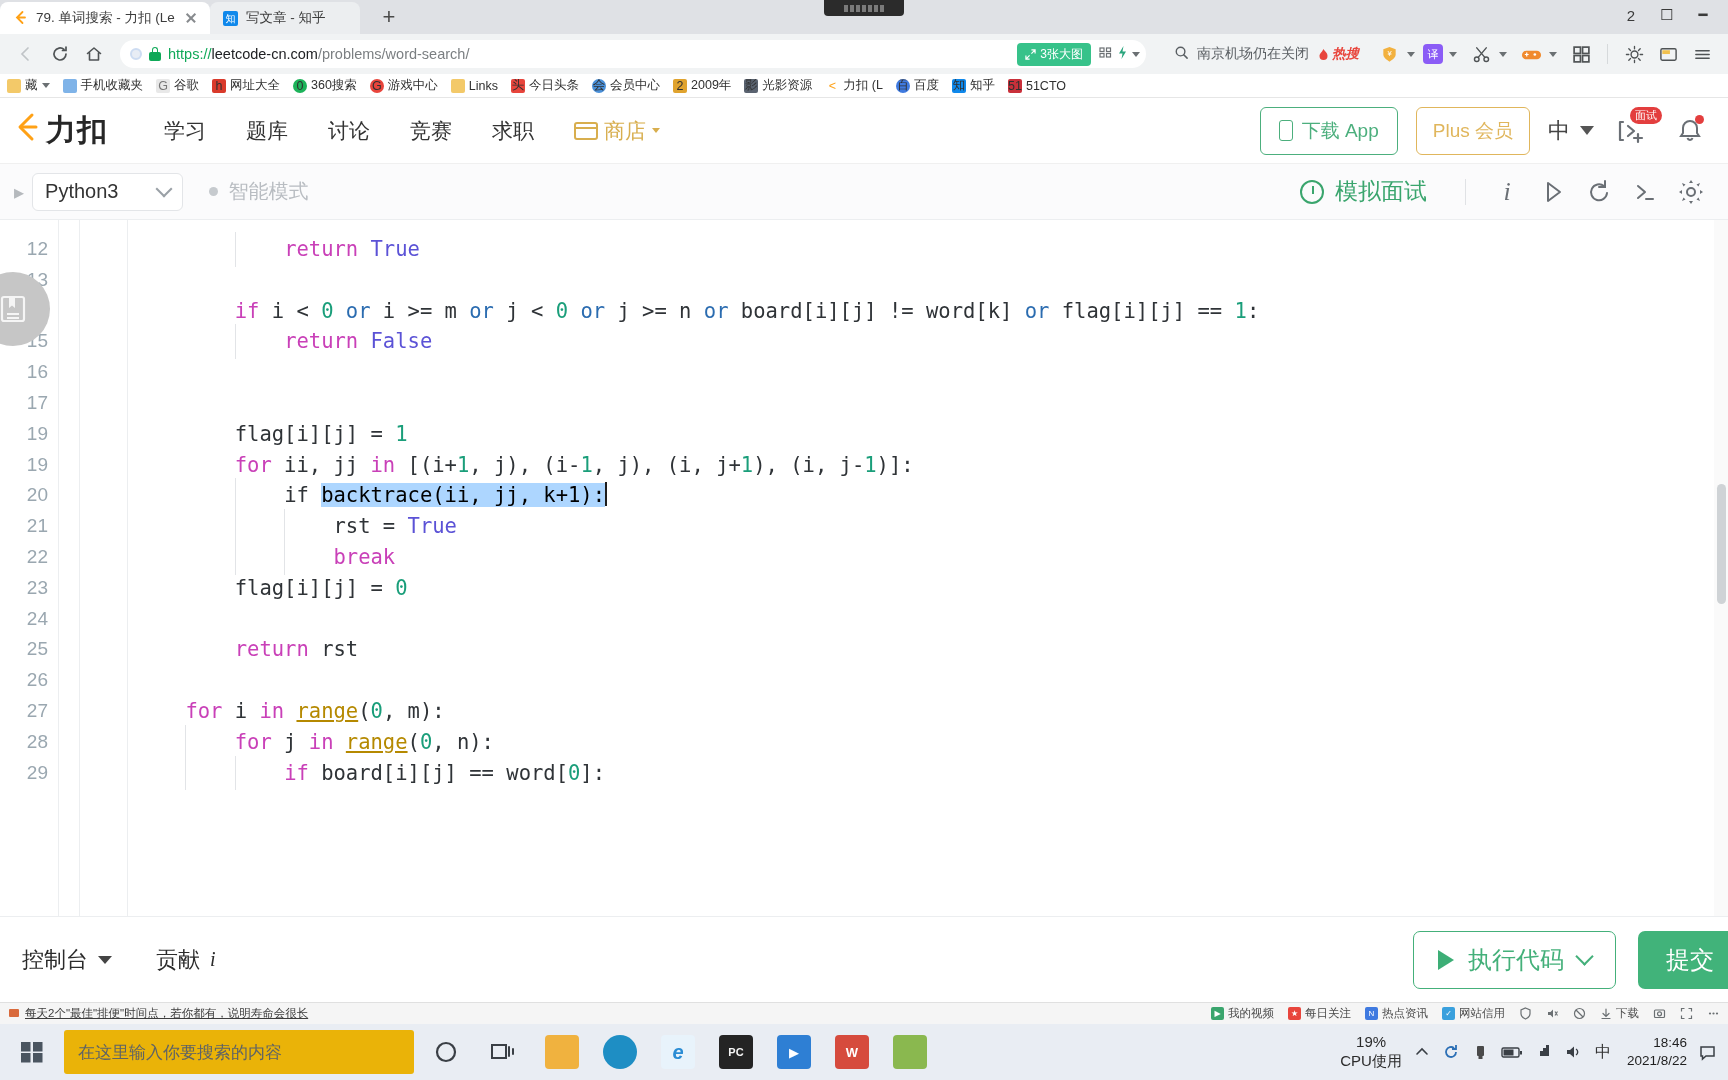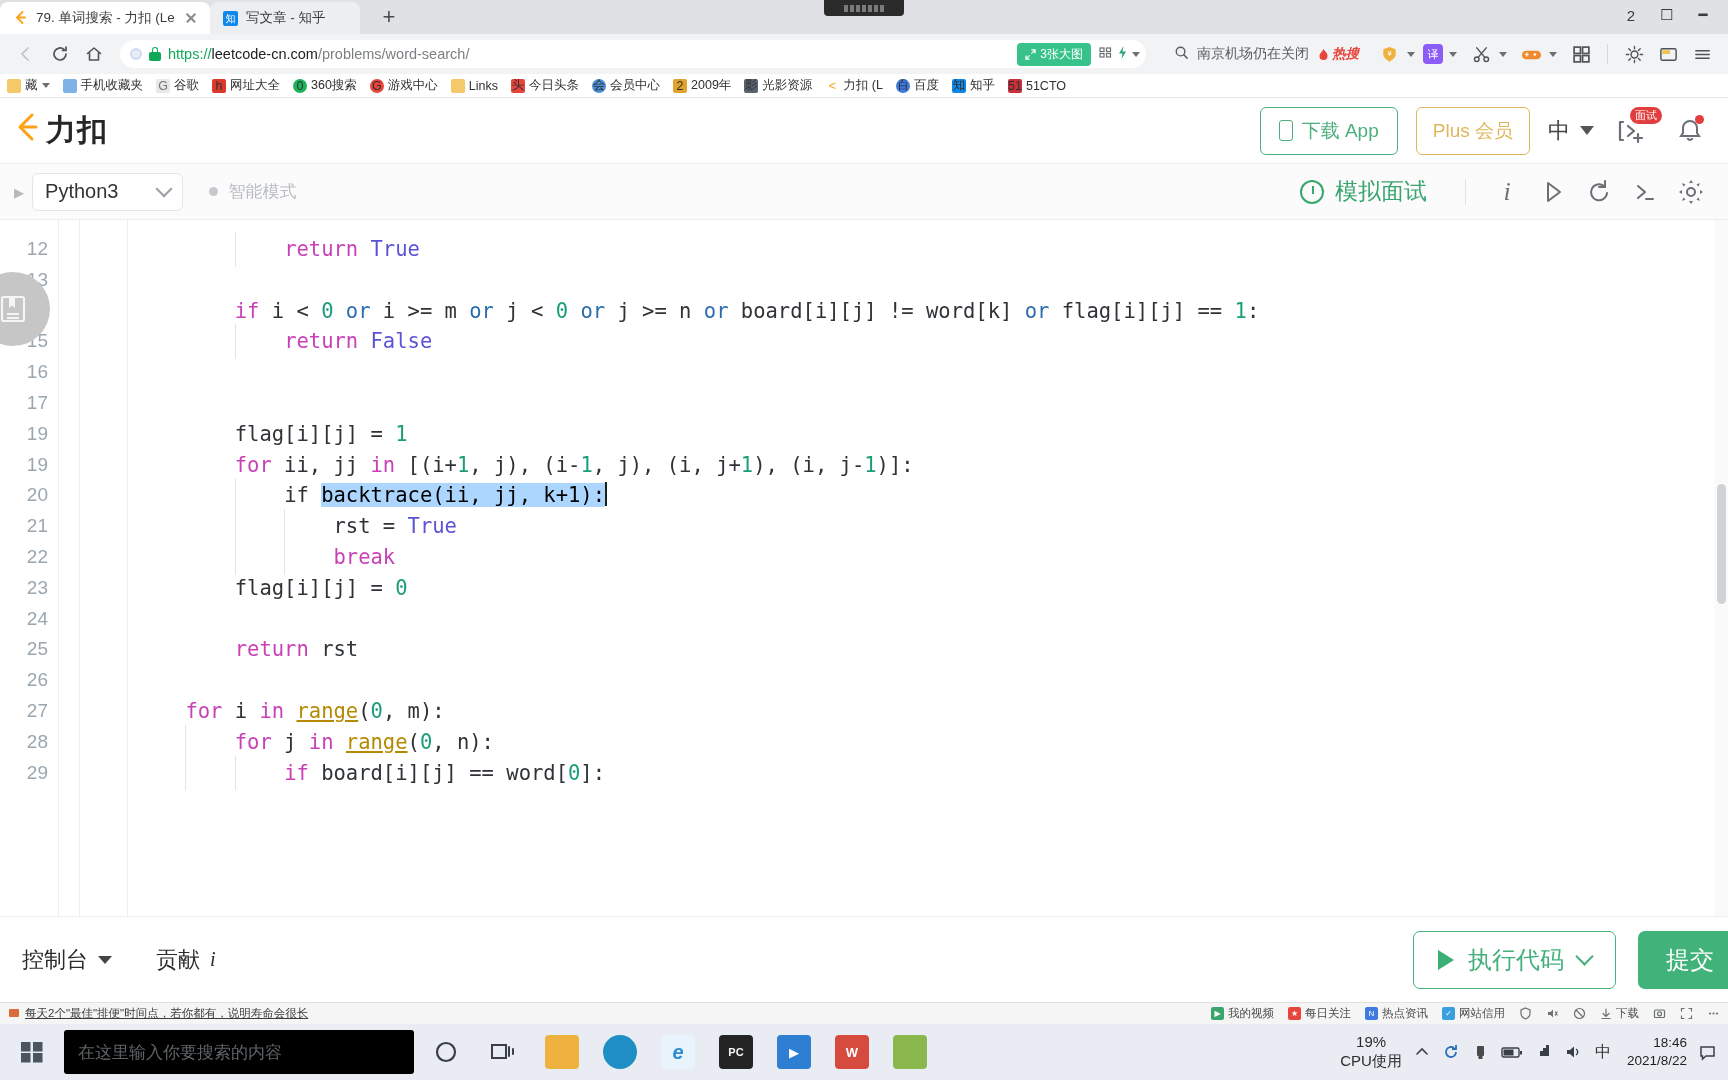--- a/index.html
+++ b/index.html
@@ -131,21 +131,21 @@
   .ed-toolbar {
     height: 56px; background: #fbfbfc; display:flex; align-items:center;
     padding: 0 14px; flex: 0 0 56px; border-bottom: 1px solid #eceef0;
   }
   .lang-box {
     border: 1px solid #e3e5e8; border-radius: 6px; background:#fff;
     height: 38px; display:flex; align-items:center; gap:40px; padding: 0 12px;
     font-size: 20px; color:#333; margin-left: 8px;
   }
   .chev { width:12px;height:12px;border-right:2px solid #9aa0a6;border-bottom:2px solid #9aa0a6; transform:rotate(45deg); margin-top:-5px;}
-  .smart-mode { display:flex; align-items:center; gap:10px; margin-left: 26px; color:#b9bdc2; font-size: 17px;}
+  .smart-mode { display:flex; align-items:center; gap:10px; margin-left: 26px; color:#b9bdc2; font-size: 20px;}
   .smart-dot { width:9px;height:9px;border-radius:50%;background:#c6cace;}
   .ed-right { margin-left:auto; display:flex; align-items:center; gap:0;}
   .mock-btn { display:flex; align-items:center; gap:11px; color:#3aa56d; font-size:23px; padding-right:20px;}
   .clock-ico { width:24px;height:24px;border:2px solid #3aa56d;border-radius:50%; position:relative;}
   .clock-ico::after{content:'';position:absolute;left:10px;top:4px;width:2px;height:8px;background:#3aa56d;}
   .vdiv { width:1px; height:26px; background:#e0e2e5; margin: 0 18px;}
   .ed-ico { width: 46px; height:46px; display:flex; align-items:center; justify-content:center; color:#6a6f75;}
 
   
   .code-wrap { flex: 1; display: flex; background: #ffffff; position: relative; overflow: hidden; }
@@ -211,21 +211,21 @@
   .sb-left u { text-decoration: underline; color:#3c3c3c;}
   .sb-right { margin-left:auto; display:flex; align-items:center; gap:14px;}
   .sb-item { display:flex; align-items:center; gap:4px; white-space:nowrap;}
   .sb-sq { width:13px;height:13px;border-radius:2px;display:flex;align-items:center;justify-content:center;font-size:8px;color:#fff;}
 
   .taskbar {
     height: 56px; flex: 0 0 56px; background: #e9edf3; display: flex; align-items: center;
     padding: 0 6px; gap: 6px;
   }
   .tb-search {
-    width: 350px; height: 44px; background: #000000; border-radius: 3px;
+    width: 350px; height: 44px; background: #eab308; border-radius: 3px;
     display:flex; align-items:center; padding: 0 14px; font-size: 17px; color: #5e6366;
   }
   .tb-btn { width: 52px; height: 48px; display:flex; align-items:center; justify-content:center; }
   .tb-app { width: 52px; height: 48px; display:flex; align-items:center; justify-content:center; position:relative;}
   .tb-app .appico { width: 34px; height: 34px; border-radius: 4px; display:flex;align-items:center;justify-content:center; font-size:13px; color:#fff; font-weight:bold;}
   .tray { margin-left:auto; display:flex; align-items:center; gap:12px; padding-right: 6px; }
   .cpu { font-size: 15px; color:#2b2b2b; text-align:center; line-height:1.25;}
   .clockbox { font-size: 13.5px; color:#1f1f1f; text-align:right; line-height:1.3; padding-left:4px;}
   .tray-ico { color:#333; display:flex; align-items:center; justify-content:center; }
 </style>
@@ -451,20 +451,32 @@
 
   <div class="lc-header">
     <div class="lc-logo">
       <span class="mark">
         <svg width="30" height="34" viewBox="0 0 30 34">
             <path d="M20 4 L8 16 L20 28" stroke="#ffa116" stroke-width="3" fill="none" stroke-linecap="round" stroke-linejoin="round"></path>
             <path d="M10 16 H24" stroke="#ffa116" stroke-width="3" fill="none" stroke-linecap="round"></path>
           </svg>
       </span>
       <span class="name">力扣</span>
+    </div>
+    <div class="lc-nav">
+      <a>学习</a>
+      <a>题库</a>
+      <a>讨论</a>
+      <a>竞赛</a>
+      <a>求职</a>
+      <span class="lc-shop">
+        <span class="shop-ico"></span>
+        <span>商店</span>
+        <span class="caret-sm" style="border-top-color:#d8ae4e"></span>
+      </span>
     </div>
     <div class="hdr-right">
       <div class="btn-outline-green">
         <span class="phone-ico"></span>
         <span>下载 App</span>
       </div>
       <div class="btn-outline-gold">Plus 会员</div>
       <div class="lang-sel">
         <span>中</span>
         <span class="caret-dn"></span>

